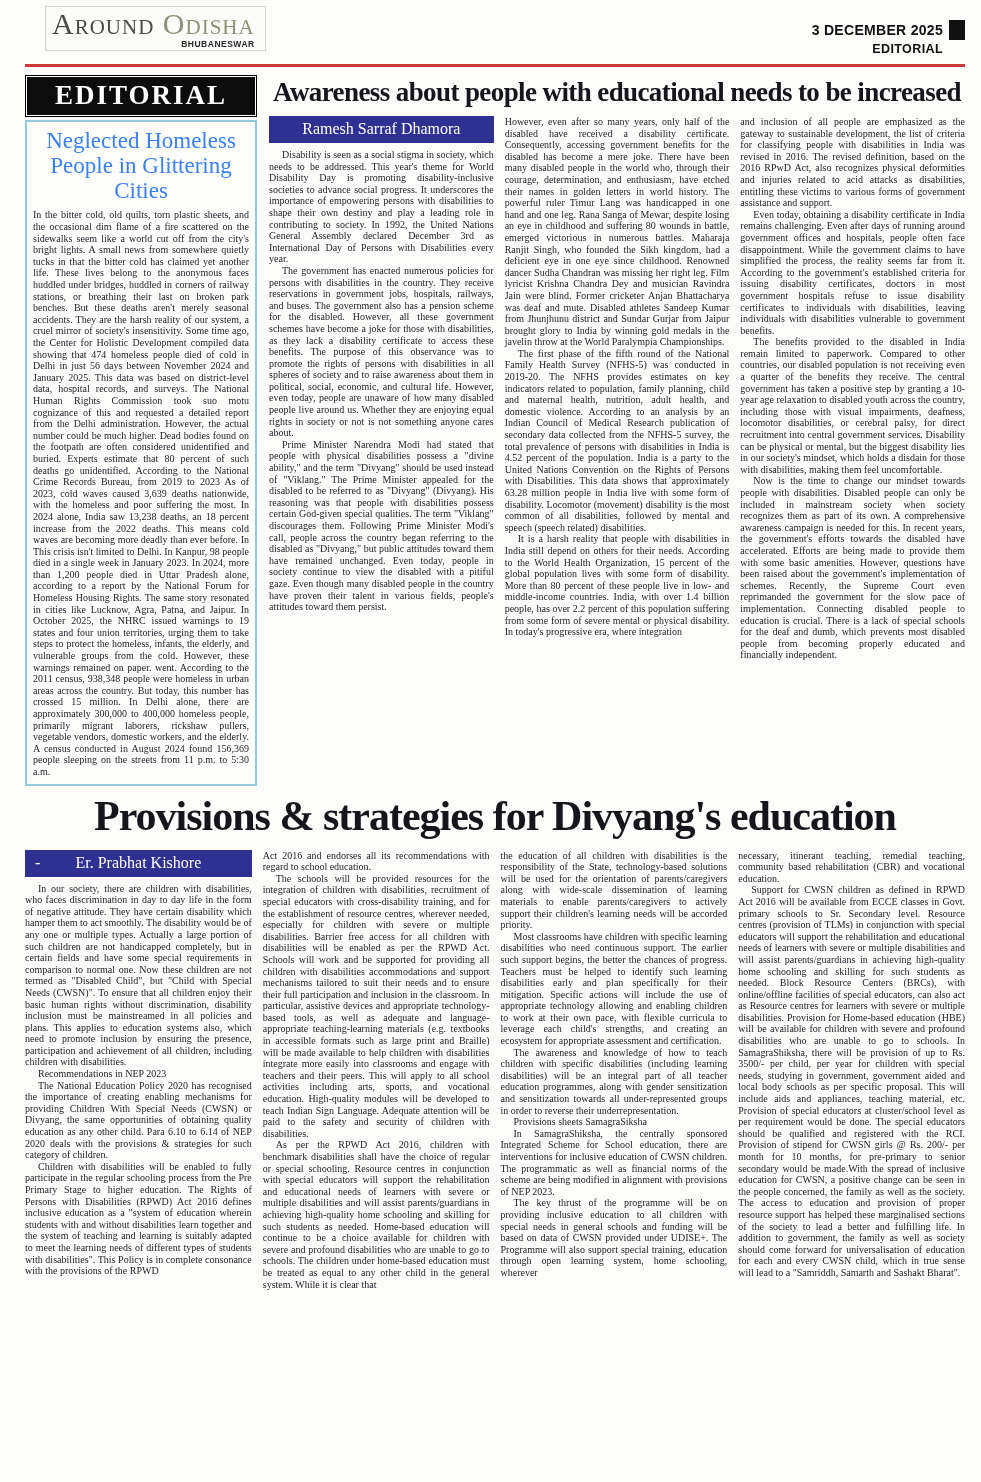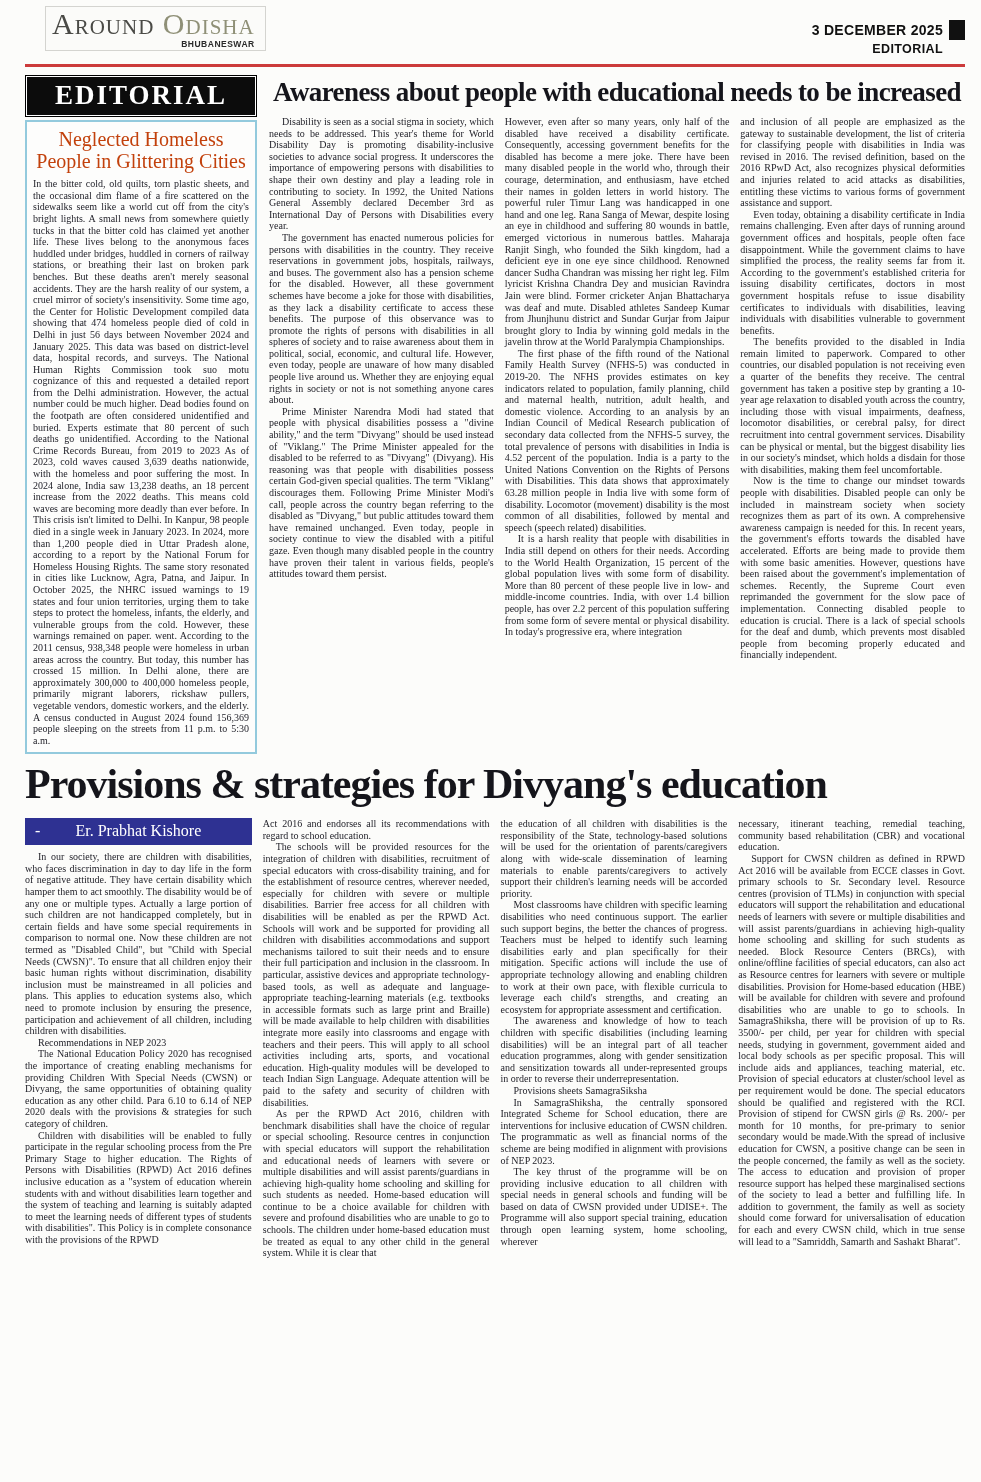--- a/index.html
+++ b/index.html
@@ -34,21 +34,21 @@
   .left-col { width: 232px; flex: 0 0 232px; }
   .right-area { flex: 1; min-width: 0; }
 
   .editorial-masthead {
     background: #0c0c0c; color: #fff; text-align: center;
     font-weight: bold; font-size: 27px; letter-spacing: 2px; padding: 4px 0 5px 0;
     border: 1px solid #000; box-shadow: inset 0 0 0 1px #fff;
   }
   .editorial-box { border: 2px solid #93cadd; background: #fdfdfc; margin-top: 3px; padding: 5px 6px 6px 6px; }
   .editorial-title {
-    text-align: center; font-size: 20px; line-height: 1.08; margin: 2px 0 6px 0; color: #c2410c;
+    text-align: center; font-size: 23px; line-height: 1.08; margin: 2px 0 6px 0; color: #3b82f6;
   }
   .bodytext { font-size: 10px; line-height: 1.16; }
   .bodytext p { margin: 0; text-indent: 13px; text-align: justify; }
   .bodytext.noindent-first p:first-child { text-indent: 0; }
 
   .headline-1 {
     font-size: 27px; font-weight: bold; letter-spacing: -0.6px; text-align: center;
     white-space: nowrap; margin: 2px 0 8px 0; color: #15151b;
   }
   .a1-cols { display: flex; gap: 11px; }
@@ -56,21 +56,21 @@
 
   .byline-box {
     background: #2e3192; color: #fff; text-align: center; font-size: 16px;
     padding: 4px 2px 5px 2px; margin-bottom: 6px; position: relative;
   }
   .byline-dash { position: absolute; left: 10px; top: 4px; color: #fff; }
 
   
   .article2 { margin-top: 6px; }
   .headline-2 {
-    font-size: 42px; font-weight: bold; letter-spacing: -1px; 
+    font-size: 42px; font-weight: bold; letter-spacing: -1px; text-align: center;
     white-space: nowrap; margin: 2px 0 10px 0; color: #15151b;
   }
   .a2-cols { display: flex; gap: 11px; }
   .a2-cols .col { flex: 1; min-width: 0; }
 </style>
 </head>
 <body>
 
 <div class="page">
 
@@ -99,20 +99,21 @@
         <div class="bodytext noindent-first">
             <p>In the bitter cold, old quilts, torn plastic sheets, and the occasional dim flame of a fire scattered on the sidewalks seem like a world cut off from the city's bright lights. A small news from somewhere quietly tucks in that the bitter cold has claimed yet another life. These lives belong to the anonymous faces huddled under bridges, huddled in corners of railway stations, or breathing their last on broken park benches. But these deaths aren't merely seasonal accidents. They are the harsh reality of our system, a cruel mirror of society's insensitivity. Some time ago, the Center for Holistic Development compiled data showing that 474 homeless people died of cold in Delhi in just 56 days between November 2024 and January 2025. This data was based on district-level data, hospital records, and surveys. The National Human Rights Commission took suo motu cognizance of this and requested a detailed report from the Delhi administration. However, the actual number could be much higher. Dead bodies found on the footpath are often considered unidentified and buried. Experts estimate that 80 percent of such deaths go unidentified. According to the National Crime Records Bureau, from 2019 to 2023 As of 2023, cold waves caused 3,639 deaths nationwide, with the homeless and poor suffering the most. In 2024 alone, India saw 13,238 deaths, an 18 percent increase from the 2022 deaths. This means cold waves are becoming more deadly than ever before. In This crisis isn't limited to Delhi. In Kanpur, 98 people died in a single week in January 2023. In 2024, more than 1,200 people died in Uttar Pradesh alone, according to a report by the National Forum for Homeless Housing Rights. The same story resonated in cities like Lucknow, Agra, Patna, and Jaipur. In October 2025, the NHRC issued warnings to 19 states and four union territories, urging them to take steps to protect the homeless, infants, the elderly, and vulnerable groups from the cold. However, these warnings remained on paper. went. According to the 2011 census, 938,348 people were homeless in urban areas across the country. But today, this number has crossed 15 million. In Delhi alone, there are approximately 300,000 to 400,000 homeless people, primarily migrant laborers, rickshaw pullers, vegetable vendors, domestic workers, and the elderly. A census conducted in August 2024 found 156,369 people sleeping on the streets from 11 p.m. to 5:30 a.m.</p>
           </div>
       </div>
     </div>
 
     <div class="right-area">
       <div class="headline-1">Awareness about people with educational needs to be increased</div>
       <div class="a1-cols">
         <div class="col">
+          <div class="byline-box">Ramesh Sarraf Dhamora</div>
           <div class="bodytext">
               <p>Disability is seen as a social stigma in society, which needs to be addressed. This year's theme for World Disability Day is promoting disability-inclusive societies to advance social progress. It underscores the importance of empowering persons with disabilities to shape their own destiny and play a leading role in contributing to society. In 1992, the United Nations General Assembly declared December 3rd as International Day of Persons with Disabilities every year.</p>
               <p>The government has enacted numerous policies for persons with disabilities in the country. They receive reservations in government jobs, hospitals, railways, and buses. The government also has a pension scheme for the disabled. However, all these government schemes have become a joke for those with disabilities, as they lack a disability certificate to access these benefits. The purpose of this observance was to promote the rights of persons with disabilities in all spheres of society and to raise awareness about them in political, social, economic, and cultural life. However, even today, people are unaware of how many disabled people live around us. Whether they are enjoying equal rights in society or not is not something anyone cares about.</p>
               <p>Prime Minister Narendra Modi had stated that people with physical disabilities possess a "divine ability," and the term "Divyang" should be used instead of "Viklang." The Prime Minister appealed for the disabled to be referred to as "Divyang" (Divyang). His reasoning was that people with disabilities possess certain God-given special qualities. The term "Viklang" discourages them. Following Prime Minister Modi's call, people across the country began referring to the disabled as "Divyang," but public attitudes toward them have remained unchanged. Even today, people in society continue to view the disabled with a pitiful gaze. Even though many disabled people in the country have proven their talent in various fields, people's attitudes toward them persist.</p>
             </div>
         </div>
         <div class="col">
           <div class="bodytext noindent-first">
               <p>However, even after so many years, only half of the disabled have received a disability certificate. Consequently, accessing government benefits for the disabled has become a mere joke. There have been many disabled people in the world who, through their courage, determination, and enthusiasm, have etched their names in golden letters in world history. The powerful ruler Timur Lang was handicapped in one hand and one leg. Rana Sanga of Mewar, despite losing an eye in childhood and suffering 80 wounds in battle, emerged victorious in numerous battles. Maharaja Ranjit Singh, who founded the Sikh kingdom, had a deficient eye in one eye since childhood. Renowned dancer Sudha Chandran was missing her right leg. Film lyricist Krishna Chandra Dey and musician Ravindra Jain were blind. Former cricketer Anjan Bhattacharya was deaf and mute. Disabled athletes Sandeep Kumar from Jhunjhunu district and Sundar Gurjar from Jaipur brought glory to India by winning gold medals in the javelin throw at the World Paralympia Championships.</p>
               <p>The first phase of the fifth round of the National Family Health Survey (NFHS-5) was conducted in 2019-20. The NFHS provides estimates on key indicators related to population, family planning, child and maternal health, nutrition, adult health, and domestic violence. According to an analysis by an Indian Council of Medical Research publication of secondary data collected from the NFHS-5 survey, the total prevalence of persons with disabilities in India is 4.52 percent of the population. India is a party to the United Nations Convention on the Rights of Persons with Disabilities. This data shows that approximately 63.28 million people in India live with some form of disability. Locomotor (movement) disability is the most common of all disabilities, followed by mental and speech (speech related) disabilities.</p>

